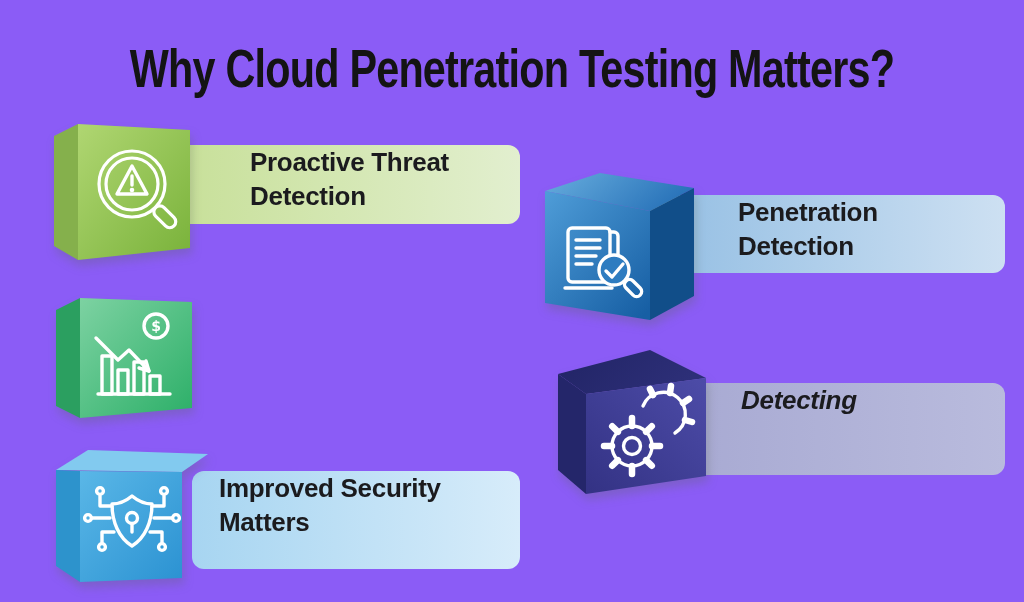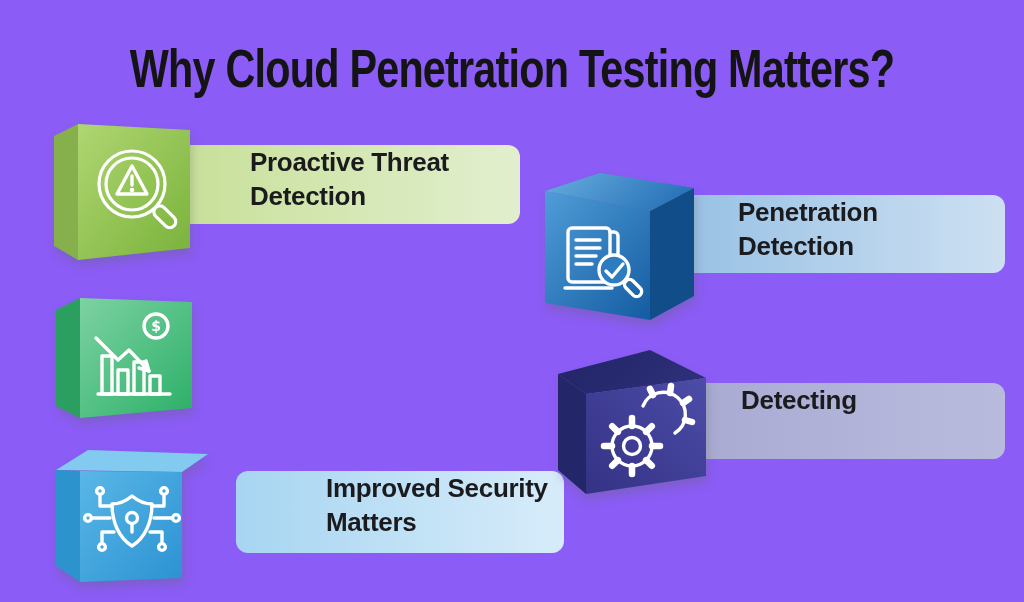--- a/index.html
+++ b/index.html
@@ -76,21 +76,21 @@
       <rect x="72" y="82" width="10" height="24"></rect>
       <rect x="88" y="74" width="10" height="32"></rect>
       <rect x="104" y="88" width="10" height="18"></rect>
       <polyline points="50,50 72,72 83,62 103,83"></polyline>
       <path d="M103,83 L93,80 M103,83 L100,73"></path>
       <circle cx="110" cy="38" r="12"></circle>
       <text x="110" y="43">$</text>
     </g>
   </svg>
 
-  <div class="banner" style="left: 192px; top: 471px; width: 328px; height: 82px; padding-left: 90px; background: linear-gradient(to right, rgb(167, 213, 241), rgb(215, 236, 250)); margin-left: 44px;">
+  <div class="banner" style="left: 192px; top: 471px; width: 328px; height: 98px; padding-left: 27px; background: linear-gradient(to right, rgb(167, 213, 241), rgb(215, 236, 250));">
     <p class="label"><span>Improved Security</span><br><span>Matters</span></p>
   </div>
   <svg class="cube" style="left:44px;top:440px;" width="168" height="145" viewBox="0 0 168 145">
     <defs>
       <linearGradient id="c2f" x1="0" y1="0" x2="1" y2="1">
         <stop offset="0%" stop-color="#5ab7e7"></stop>
         <stop offset="100%" stop-color="#2b92d2"></stop>
       </linearGradient>
     </defs>
     <polygon points="12,30 44,10 164,14 138,32" fill="#82caef"></polygon>
@@ -139,21 +139,21 @@
       <line x1="38" y1="80" x2="62" y2="80"></line>
       <line x1="38" y1="88" x2="58" y2="88"></line>
       <line x1="38" y1="96" x2="54" y2="96"></line>
       <line x1="27" y1="120" x2="74" y2="120"></line>
       <circle cx="76" cy="102" r="15" fill="#2e7cc0"></circle>
       <polyline points="68,103 74,109 85,96"></polyline>
       <rect x="-5" y="0" width="10" height="20" rx="5" transform="translate(88,113) rotate(-45)"></rect>
     </g>
   </svg>
 
-  <div class="banner" style="left: 668px; top: 383px; width: 337px; height: 76px; padding-left: 73px; background: linear-gradient(to right, rgb(167, 169, 210), rgb(185, 187, 221));">
+  <div class="banner" style="left: 668px; top: 383px; width: 337px; height: 92px; padding-left: 73px; background: linear-gradient(to right, rgb(167, 169, 210), rgb(185, 187, 221)); font-style: italic;">
     <p class="label"><span>Detecting</span><br></p>
   </div>
   <svg class="cube" style="left:550px;top:342px;" width="162" height="158" viewBox="0 0 162 158">
     <defs>
       <linearGradient id="c4f" x1="0" y1="1" x2="1" y2="0">
         <stop offset="0%" stop-color="#333284"></stop>
         <stop offset="100%" stop-color="#4d4ca8"></stop>
       </linearGradient>
       <linearGradient id="c4t" x1="0" y1="0" x2="1" y2="0.3">
         <stop offset="0%" stop-color="#212465"></stop>

